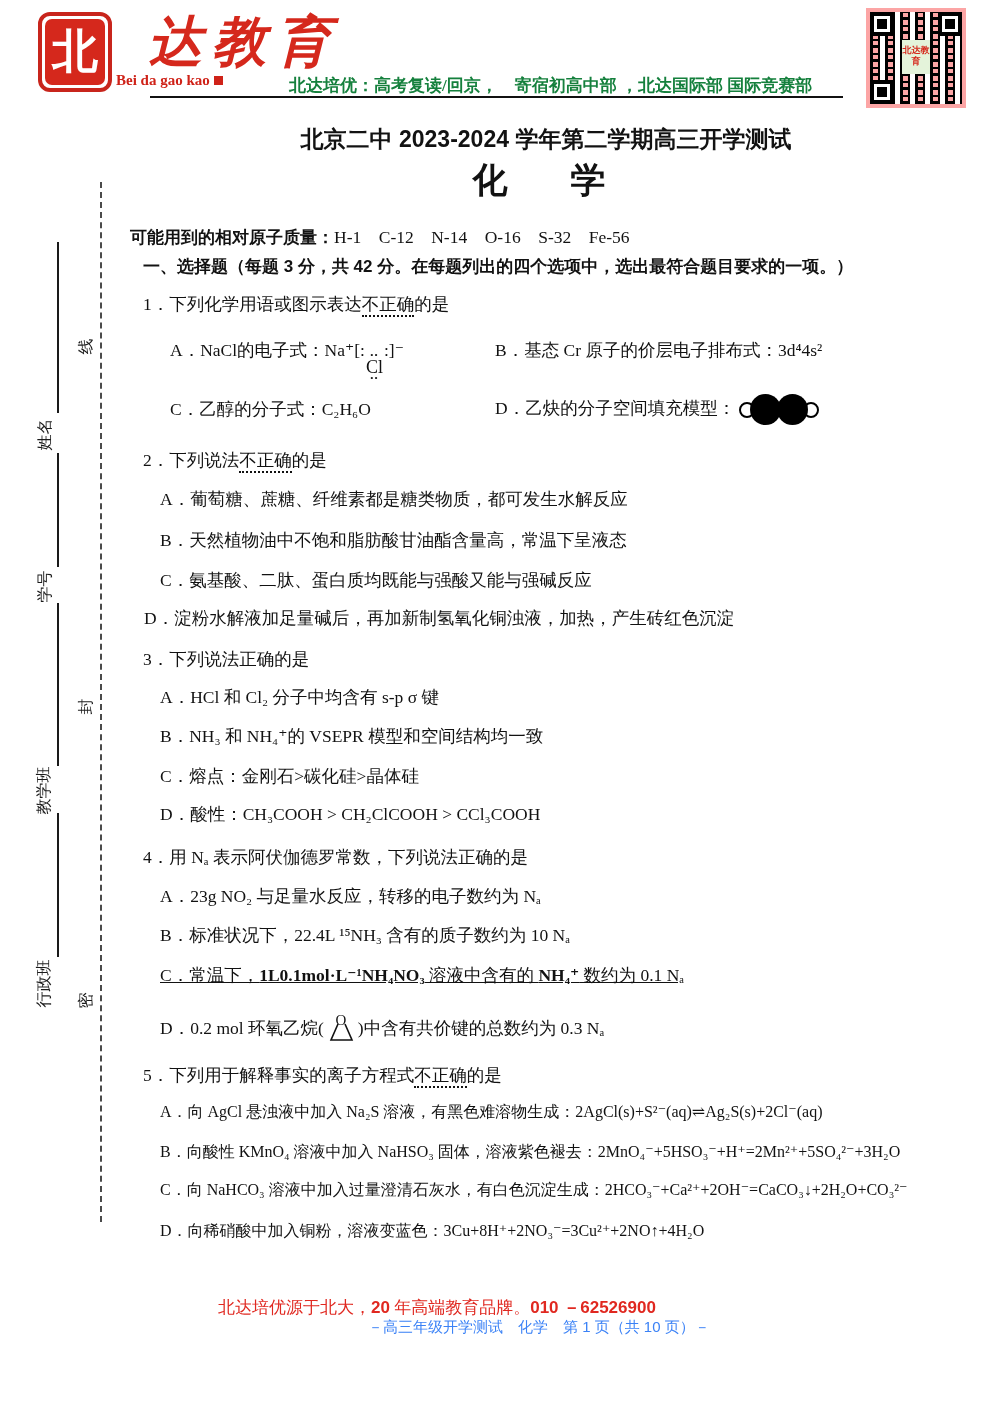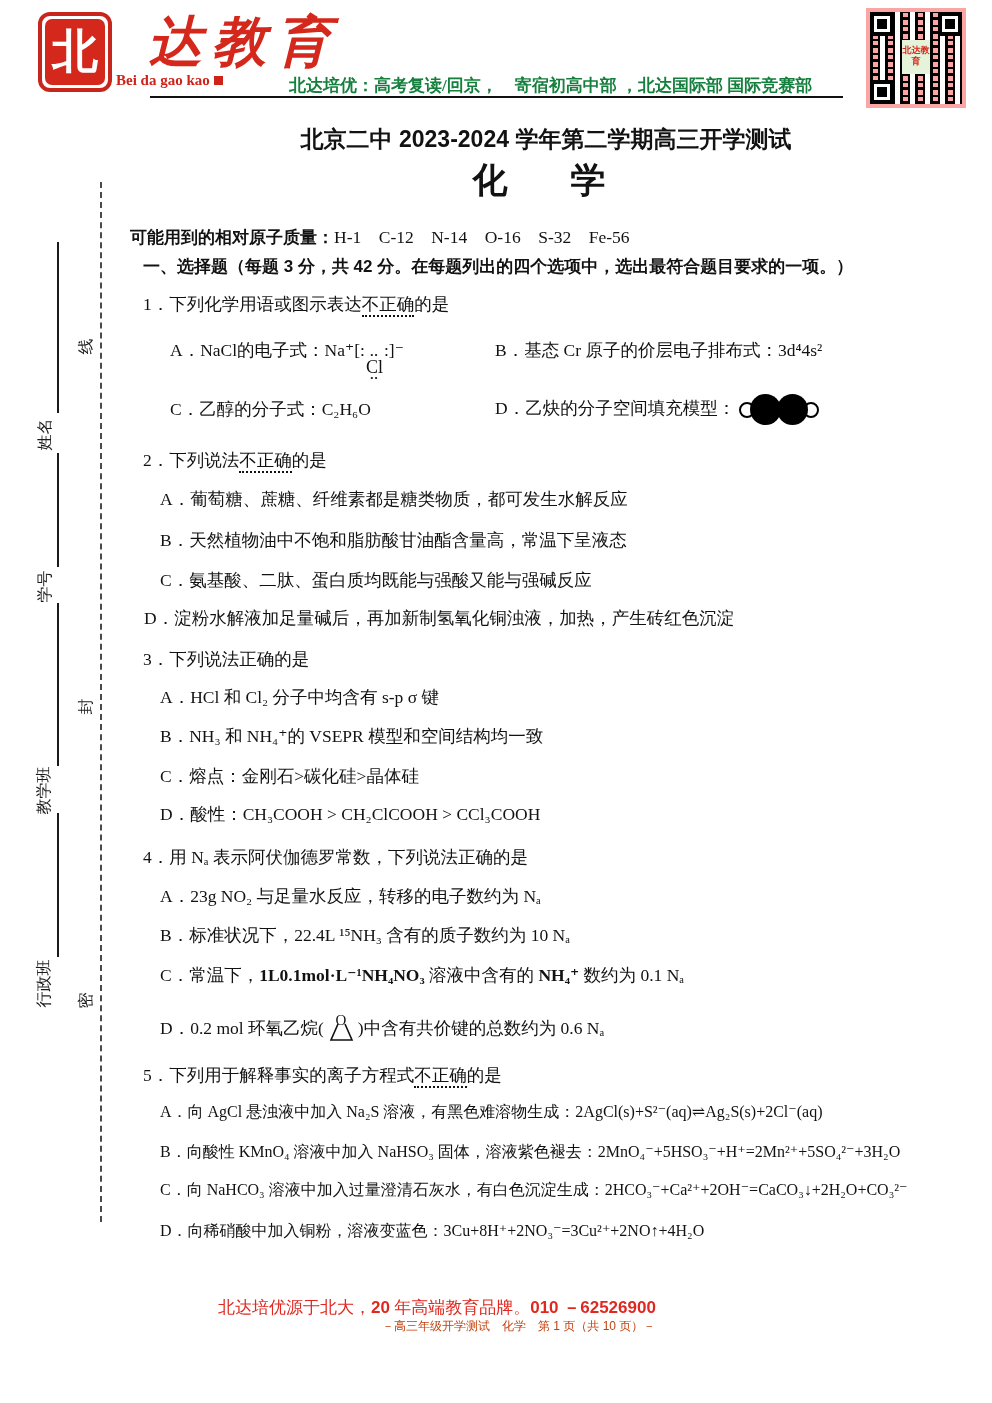--- a/index.html
+++ b/index.html
@@ -66,22 +66,22 @@
   .m-right { margin-left:-5px; }
 
   
   .epoxide { display:inline-block; vertical-align:-10px; margin:0 1px; }
 
   .bold { font-weight:bold; }
 
   
   .footer-red { left:218px; top:1296px; font-size:17px; color:#e02820; white-space:nowrap; }
   .footer-red .num { font-family:"Liberation Sans","DejaVu Sans",sans-serif; font-weight:bold;text-align:right; }
-  .footer-page { left:368px; top:1318px; font-size:12px; color:#c2410c;
-    font-family:"Liberation Sans","DejaVu Sans",sans-serif; white-space:nowrap;margin-left:14px; }
+  .footer-page { left:368px; top:1318px; font-size:15px; color:#3b82f6;
+    font-family:"Liberation Sans","DejaVu Sans",sans-serif; white-space:nowrap; }
 </style>
 </head>
 <body>
 
 <div class="abs seal-outer">
   <div class="seal-inner">
     <span class="seal-char">北</span>
   </div>
 </div>
 <div class="abs brand-name">达教育</div>
@@ -154,28 +154,28 @@
 
 <div class="abs line nowrap" style="left:143px; top:647px;">3．下列说法正确的是</div>
 <div class="abs opt nowrap" style="left:160px; top:685px;">A．HCl 和 Cl₂ 分子中均含有 s-p σ 键</div>
 <div class="abs opt nowrap" style="left:160px; top:724px;">B．NH₃ 和 NH₄⁺的 VSEPR 模型和空间结构均一致</div>
 <div class="abs opt nowrap" style="left:160px; top:764px;">C．熔点：金刚石&gt;碳化硅&gt;晶体硅</div>
 <div class="abs opt nowrap" style="left:160px; top:802px;">D．酸性：CH₃COOH &gt; CH₂ClCOOH &gt; CCl₃COOH</div>
 
 <div class="abs line nowrap" style="left:143px; top:845px;">4．用 Nₐ 表示阿伏伽德罗常数，下列说法正确的是</div>
 <div class="abs opt nowrap" style="left:160px; top:884px;">A．23g NO₂ 与足量水反应，转移的电子数约为 Nₐ</div>
 <div class="abs opt nowrap" style="left:160px; top:923px;">B．标准状况下，22.4L ¹⁵NH₃ 含有的质子数约为 10 Nₐ</div>
-<div class="abs opt nowrap" style="left:160px; top:963px;">
+<div class="abs opt nowrap" style="left:160px; top:963px;text-decoration:underline;">
   <span>C．常温下，</span><span class="bold">1L0.1mol·L⁻¹NH₄NO₃</span><span> 溶液中含有的 </span><span class="bold">NH₄⁺</span><span> 数约为 0.1 Nₐ</span>
 </div>
 <div class="abs opt nowrap" style="left:160px; top:1012px;">
   <span>D．0.2 mol 环氧乙烷(</span><svg class="epoxide" width="32" height="32" viewBox="0 0 32 32">
       <path d="M13 12 L6 28 L27 28 L20 12" fill="none" stroke="#111" stroke-width="1.6"></path>
       <text x="16" y="13" text-anchor="middle" font-size="15" fill="#111">O</text>
-    </svg><span>)中含有共价键的总数约为 0.6 Nₐ</span>
+    </svg><span>)中含有共价键的总数约为 0.3 Nₐ</span>
 </div>
 
 <div class="abs line nowrap" style="left:143px; top:1063px;">
   <span>5．下列用于解释事实的离子方程式</span><span class="emdots">不正确</span><span>的是</span>
 </div>
 <div class="abs eq nowrap" style="left:160px; top:1102px;">A．向 AgCl 悬浊液中加入 Na₂S 溶液，有黑色难溶物生成：2AgCl(s)+S²⁻(aq)⇌Ag₂S(s)+2Cl⁻(aq)</div>
 <div class="abs eq nowrap" style="left:160px; top:1142px;">B．向酸性 KMnO₄ 溶液中加入 NaHSO₃ 固体，溶液紫色褪去：2MnO₄⁻+5HSO₃⁻+H⁺=2Mn²⁺+5SO₄²⁻+3H₂O</div>
 <div class="abs eq nowrap" style="left:160px; top:1180px;">C．向 NaHCO₃ 溶液中加入过量澄清石灰水，有白色沉淀生成：2HCO₃⁻+Ca²⁺+2OH⁻=CaCO₃↓+2H₂O+CO₃²⁻</div>
 <div class="abs eq nowrap" style="left:160px; top:1221px;">D．向稀硝酸中加入铜粉，溶液变蓝色：3Cu+8H⁺+2NO₃⁻=3Cu²⁺+2NO↑+4H₂O</div>
 

